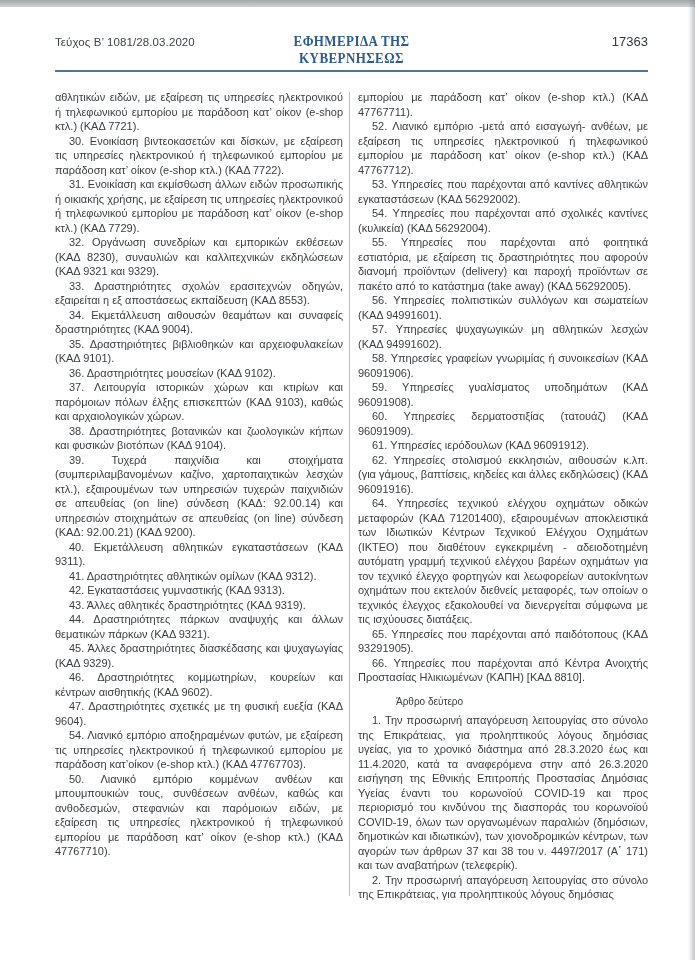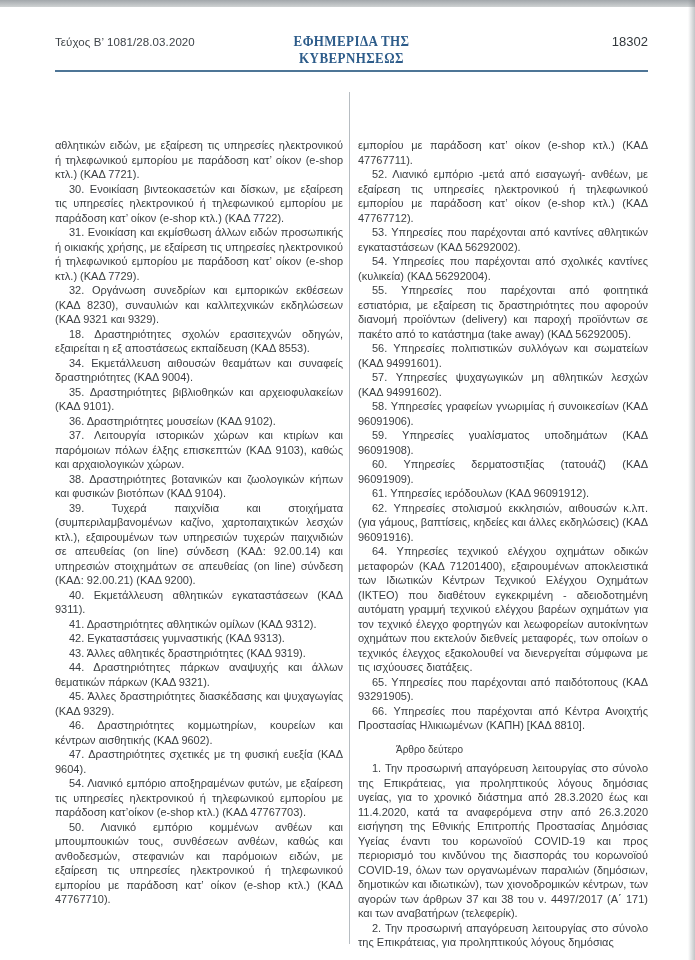--- a/index.html
+++ b/index.html
@@ -51,52 +51,52 @@
     color:#3a3e41; text-align:justify;
   }
   .col-left { width:288px; }
   .column-divider {
     width:1px; background:#b7bdc2;
     margin:2px 8px 6px 6px;
   }
   .col-right { flex:1; }
 
   p.para { margin:0; text-indent:14px; }
-  p.para.cont { text-indent:0;margin-top:48px; }
+  p.para.cont { text-indent:0; }
 
   .article-heading {
     margin:10px 0 4px 38px;
     font-size:10px; font-weight:normal;
     color:#3a3e41; text-align:left;
   }
 </style>
 </head>
 <body>
 
 <div class="scan-edge-top"></div>
 <div class="scan-edge-right"></div>
 
 <div class="page">
 
   <div class="header-row">
     <span class="issue-label">Τεύχος Β’ 1081/28.03.2020</span>
     <span class="masthead-title">ΕΦΗΜΕΡΙΔΑ ΤΗΣ ΚΥΒΕΡΝΗΣΕΩΣ</span>
-    <span class="page-number">18302</span>
+    <span class="page-number">17363</span>
   </div>
   <hr class="header-rule">
 
   <div class="columns">
 
     <div class="col col-left">
       <p class="para cont">αθλητικών ειδών, με εξαίρεση τις υπηρεσίες ηλεκτρονικού ή τηλεφωνικού εμπορίου με παράδοση κατ’ οίκον (e-shop κτλ.) (ΚΑΔ 7721).</p>
       <div>
           <p class="para">30. Ενοικίαση βιντεοκασετών και δίσκων, με εξαίρεση τις υπηρεσίες ηλεκτρονικού ή τηλεφωνικού εμπορίου με παράδοση κατ’ οίκον (e-shop κτλ.) (ΚΑΔ 7722).</p>
           <p class="para">31. Ενοικίαση και εκμίσθωση άλλων ειδών προσωπικής ή οικιακής χρήσης, με εξαίρεση τις υπηρεσίες ηλεκτρονικού ή τηλεφωνικού εμπορίου με παράδοση κατ’ οίκον (e-shop κτλ.) (ΚΑΔ 7729).</p>
           <p class="para">32. Οργάνωση συνεδρίων και εμπορικών εκθέσεων (ΚΑΔ 8230), συναυλιών και καλλιτεχνικών εκδηλώσεων (ΚΑΔ 9321 και 9329).</p>
-          <p class="para">18. Δραστηριότητες σχολών ερασιτεχνών οδηγών, εξαιρείται η εξ αποστάσεως εκπαίδευση (ΚΑΔ 8553).</p>
+          <p class="para">33. Δραστηριότητες σχολών ερασιτεχνών οδηγών, εξαιρείται η εξ αποστάσεως εκπαίδευση (ΚΑΔ 8553).</p>
           <p class="para">34. Εκμετάλλευση αιθουσών θεαμάτων και συναφείς δραστηριότητες (ΚΑΔ 9004).</p>
           <p class="para">35. Δραστηριότητες βιβλιοθηκών και αρχειοφυλακείων (ΚΑΔ 9101).</p>
           <p class="para">36. Δραστηριότητες μουσείων (ΚΑΔ 9102).</p>
           <p class="para">37. Λειτουργία ιστορικών χώρων και κτιρίων και παρόμοιων πόλων έλξης επισκεπτών (ΚΑΔ 9103), καθώς και αρχαιολογικών χώρων.</p>
           <p class="para">38. Δραστηριότητες βοτανικών και ζωολογικών κήπων και φυσικών βιοτόπων (ΚΑΔ 9104).</p>
           <p class="para">39. Τυχερά παιχνίδια και στοιχήματα (συμπεριλαμβανομένων καζίνο, χαρτοπαιχτικών λεσχών κτλ.), εξαιρουμένων των υπηρεσιών τυχερών παιχνιδιών σε απευθείας (on line) σύνδεση (ΚΑΔ: 92.00.14) και υπηρεσιών στοιχημάτων σε απευθείας (on line) σύνδεση (ΚΑΔ: 92.00.21) (ΚΑΔ 9200).</p>
           <p class="para">40. Εκμετάλλευση αθλητικών εγκαταστάσεων (ΚΑΔ 9311).</p>
           <p class="para">41. Δραστηριότητες αθλητικών ομίλων (ΚΑΔ 9312).</p>
           <p class="para">42. Εγκαταστάσεις γυμναστικής (ΚΑΔ 9313).</p>
           <p class="para">43. Άλλες αθλητικές δραστηριότητες (ΚΑΔ 9319).</p>

